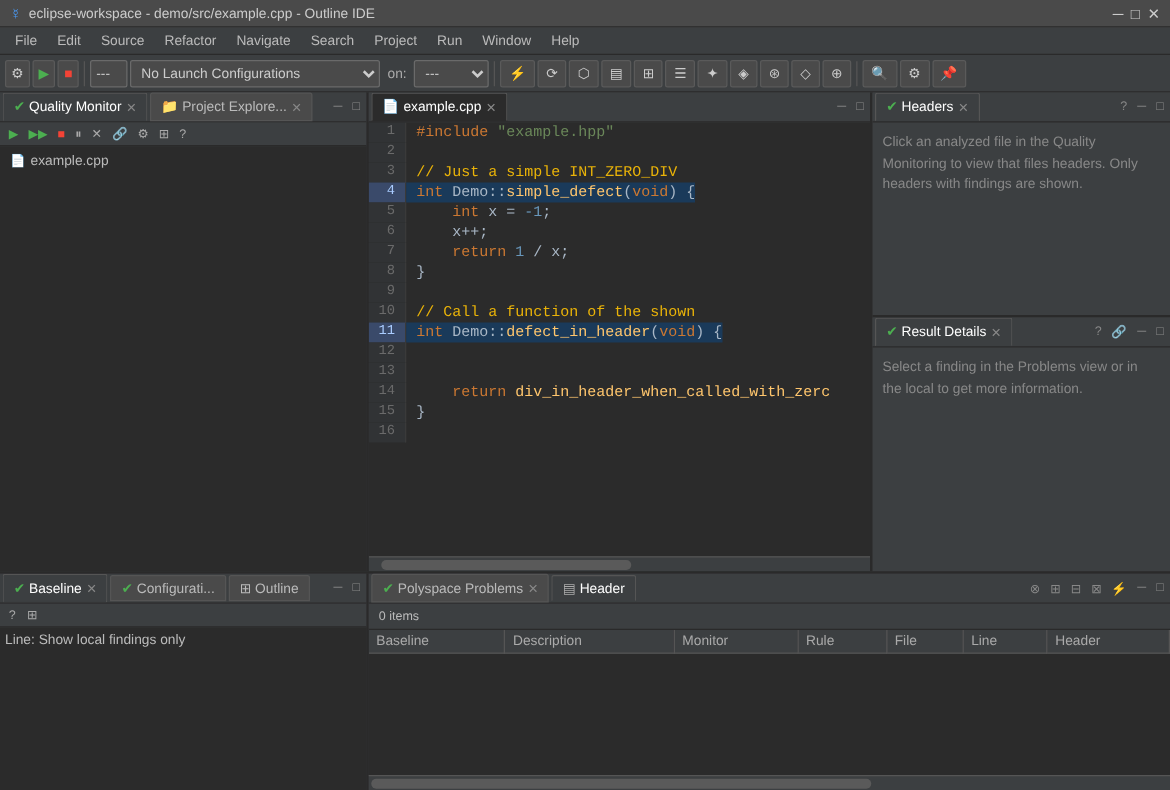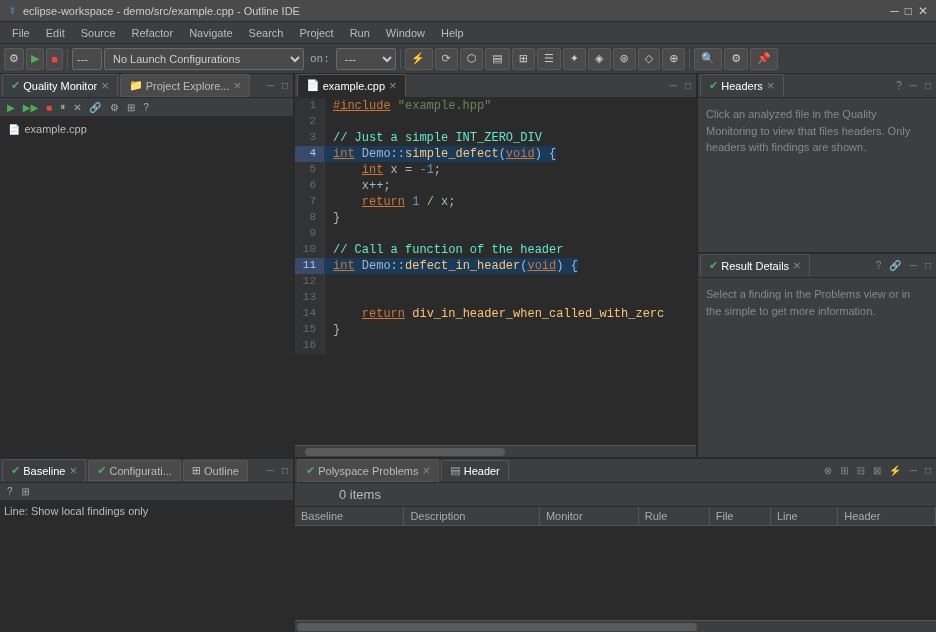--- a/index.html
+++ b/index.html
@@ -12,21 +12,21 @@
     
     #menubar { background: #3c3f41; height: 22px; display: flex; align-items: center; padding: 0 4px; border-bottom: 1px solid #2a2a2a; }
     #menubar span { padding: 2px 8px; font-size: 11px; color: #bbbbbb; cursor: pointer; }
 
     
     #toolbar { background: #3c3f41; height: 30px; display: flex; align-items: center; padding: 2px 4px; border-bottom: 1px solid #2a2a2a; gap: 2px; }
     .tb-btn { background: #4a4a4a; border: 1px solid #5a5a5a; color: #cccccc; padding: 2px 6px; font-size: 11px; cursor: pointer; border-radius: 2px; height: 22px; display: flex; align-items: center; }
     .tb-sep { width: 1px; background: #555; height: 20px; margin: 0 2px; }
     .tb-select { background: #4a4a4a; border: 1px solid #6a6a6a; color: #cccccc; font-size: 11px; height: 22px; padding: 0 4px; border-radius: 2px; }
     .tb-select-wide { width: 200px; }
-    .tb-label { color: #aaaaaa; font-size: 11px; padding: 0 4px; font-family: Liberation Mono, monospace; }
+    .tb-label { color: #aaaaaa; font-size: 11px; padding: 0 4px; }
 
     
     #main { display: flex; flex-direction: column; height: calc(632px - 22px - 22px - 30px); }
     #upper-area { display: flex; flex: 1; min-height: 0; }
     #lower-area { height: 175px; display: flex; border-top: 2px solid #2a2a2a; }
 
     
     #left-panel { width: 295px; display: flex; flex-direction: column; border-right: 2px solid #2a2a2a; }
     #qm-panel { flex: 1; min-height: 0; display: flex; flex-direction: column; }
     .panel-tab-bar { background: #3c3f41; border-bottom: 1px solid #2a2a2a; display: flex; align-items: center; min-height: 24px; padding: 0 2px; }
@@ -42,23 +42,23 @@
     #editor-panel { flex: 1; display: flex; flex-direction: column; }
     .editor-tab-bar { background: #3c3f41; border-bottom: 1px solid #2a2a2a; display: flex; align-items: center; min-height: 24px; padding: 0 2px; }
     .editor-tab { display: flex; align-items: center; padding: 3px 8px; font-size: 11px; border: 1px solid #555; background: #4a4a4a; cursor: pointer; margin-right: 2px; border-radius: 2px 2px 0 0; }
     .editor-tab.active { background: #2b2b2b; border-bottom-color: #2b2b2b; color: #ffffff; }
     #editor-area { flex: 1; background: #2b2b2b; overflow: hidden; display: flex; flex-direction: column; }
     #code-area { flex: 1; overflow: auto; font-family: 'Courier New', monospace; font-size: 12px; }
     .code-line { display: flex; min-height: 16px; }
     .line-num { width: 30px; min-width: 30px; color: #6a6a6a; text-align: right; padding-right: 8px; background: #313335; border-right: 1px solid #3a3a3a; user-select: none; font-size: 11px; padding-top: 1px; }
     .line-num.highlighted { background: #3a4a6a; color: #aaccff; }
     .code-text { padding-left: 8px; color: #a9b7c6; white-space: pre; font-size: 12px; padding-top: 1px; }
-    .kw { color: #cc7832; text-decoration: underline; }
+    .kw { color: #cc7832; }
     .str { color: #6a8759; }
-    .comment { color: #5eead4; }
+    .comment { color: #eab308; }
     .func { color: #ffc66d; }
     .num { color: #6897bb; }
 
     
     #right-panel { width: 240px; display: flex; flex-direction: column; border-left: 2px solid #2a2a2a; }
     #headers-panel { height: 180px; border-bottom: 2px solid #2a2a2a; display: flex; flex-direction: column; }
     #result-panel { flex: 1; display: flex; flex-direction: column; }
     .panel-body-text { padding: 8px; font-size: 11px; color: #888888; line-height: 1.5; }
 
     
@@ -227,21 +227,21 @@
           <div class="code-line">
             <span class="line-num">8</span>
             <span class="code-text">}</span>
           </div>
           <div class="code-line">
             <span class="line-num">9</span>
             <span class="code-text"> </span>
           </div>
           <div class="code-line">
             <span class="line-num">10</span>
-            <span class="code-text"><span class="comment">// Call a function of the header</span></span>
+            <span class="code-text"><span class="comment">// Call a function of the shown</span></span>
           </div>
           <div class="code-line">
             <span class="line-num highlighted">11</span>
             <span class="code-text" style="background:#1a3a5a; display:block;"><span class="kw">int</span> <span style="color:#a9b7c6;">Demo::</span><span class="func">defect_in_header</span>(<span class="kw">void</span>) {</span>
           </div>
           <div class="code-line">
             <span class="line-num">12</span>
           </div>
           <div class="code-line">
             <span class="line-num">13</span>
@@ -294,21 +294,21 @@
             <button style="background:none;border:none;color:#888;margin-left:4px;cursor:pointer;">×</button>
           </div>
           <div class="win-controls">
             <button class="win-btn">?</button>
             <button class="win-btn">🔗</button>
             <button class="win-btn">─</button>
             <button class="win-btn">□</button>
           </div>
         </div>
         <div class="panel-body-text">
-          <span>Select a finding in the Problems view or in the simple to get more information.</span>
+          <span>Select a finding in the Problems view or in the local to get more information.</span>
         </div>
       </div>
     </div>
 
   </div>
 
   <div id="lower-area">
 
     <div id="lower-left">
       <div class="lower-tab-bar">
@@ -354,21 +354,21 @@
           <button class="win-btn">⊗</button>
           <button class="win-btn">⊞</button>
           <button class="win-btn">⊟</button>
           <button class="win-btn">⊠</button>
           <button class="win-btn">⚡</button>
           <button class="win-btn">─</button>
           <button class="win-btn">□</button>
         </div>
       </div>
       <div style="padding:4px 8px; background:#3c3f41; border-bottom:1px solid #2a2a2a;">
-        <span style="font-size:13px;color:#bbbbbb;margin-left:36px;">0 items</span>
+        <span style="font-size:10px;color:#bbbbbb;">0 items</span>
       </div>
       <div style="flex:1; overflow:auto; background:#2b2b2b;">
         <table class="problems-table">
           <thead>
             <tr>
               <th>Baseline</th>
               <th>Description</th>
               <th>Monitor</th>
               <th>Rule</th>
               <th>File</th>

